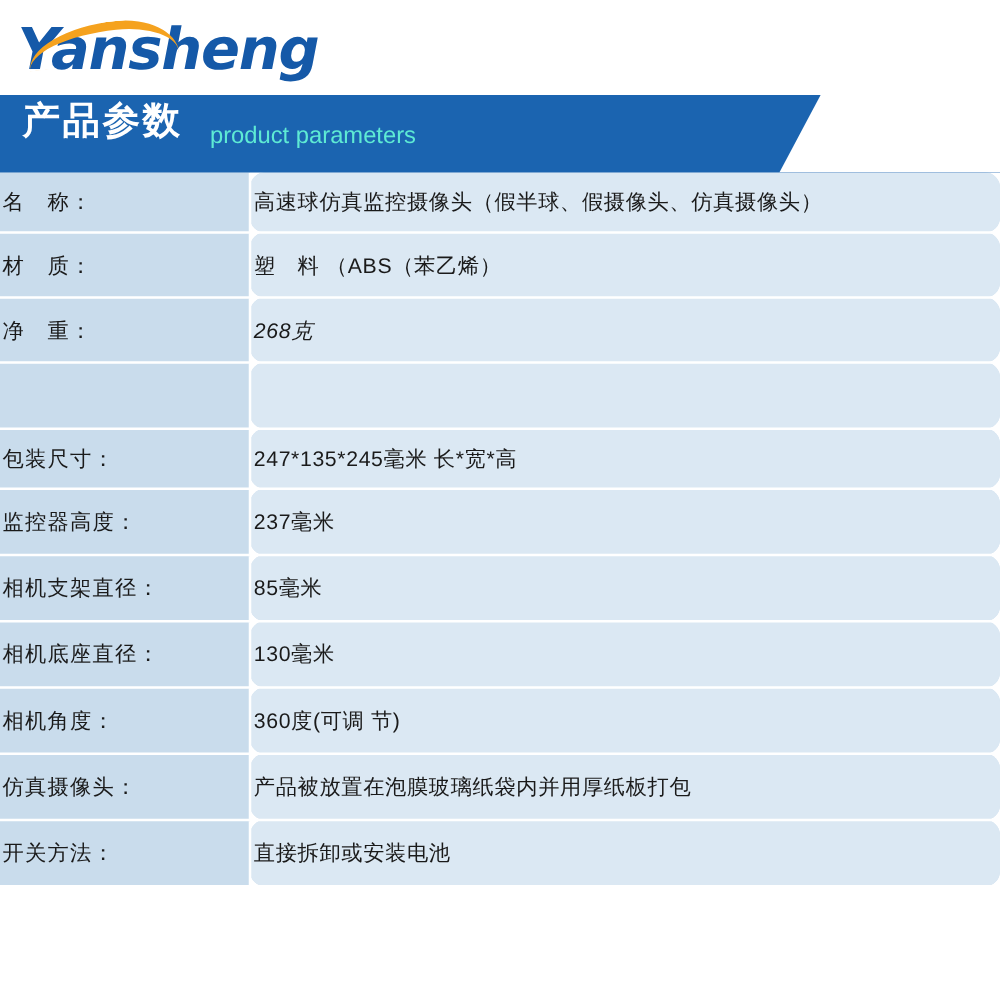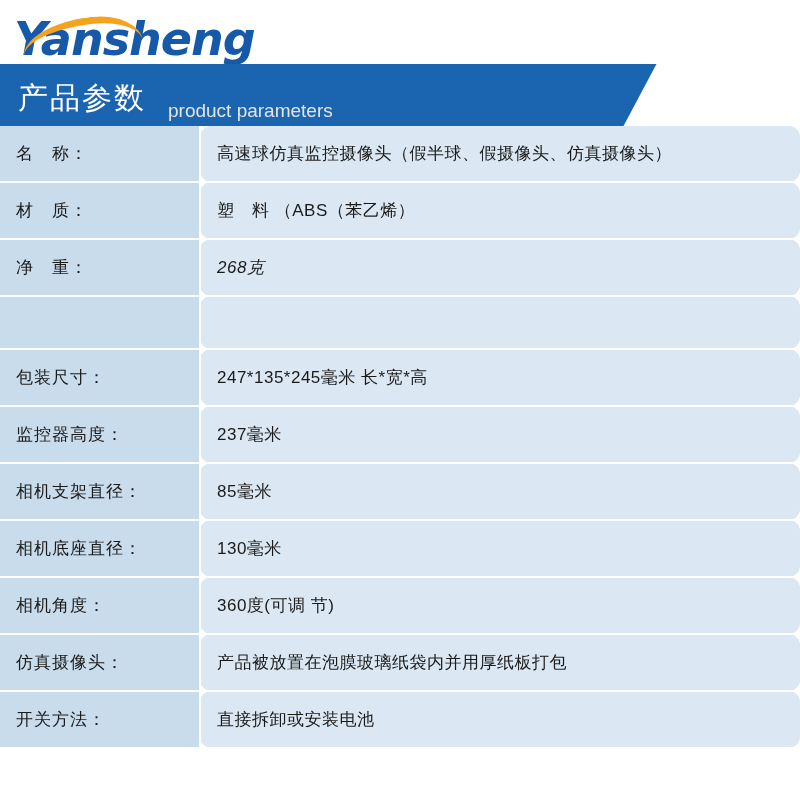--- a/index.html
+++ b/index.html
@@ -16,21 +16,21 @@
   .page {
     position: relative;
     width: 800px;
     height: 800px;
     background: #ffffff;
   }
 
   
   .logo-area {
     position: relative;
-    height: 64px;
+    height: 76px;
     background: #ffffff;
   }
   .logo-text {
     position: absolute;
     left: 14px;
     top: 12px;
     font-family: "DejaVu Sans", sans-serif;
     font-size: 46px;
     font-weight: bold;
     font-style: italic;
@@ -62,48 +62,47 @@
     right: -60px;
     top: 0;
     width: 220px;
     height: 62px;
     background: #ffffff;
     transform: skewX(-28deg);
   }
   .banner-cn {
     position: absolute;
     left: 18px;
-    top: 14px;
+    top: 0;
     font-size: 30px;
-    font-weight: normal;
+    font-weight: bold;
     color: #ffffff;
     letter-spacing: 2px;
   }
   .banner-en {
     position: absolute;
     left: 168px;
     top: 22px;
     font-size: 19px;
-    color: #e5e5e5;
+    color: #5eead4;
     letter-spacing: 0px;
-    margin-top: 14px;
   }
 
   
   .spec-table {
     width: 800px;
     border-collapse: collapse;
     table-layout: fixed;
   }
   .spec-table tr {
     background: linear-gradient(to right, #cfe0ee 0%, #cfe0ee 100%);
   }
   .spec-table td {
     border-bottom: 2px solid #ffffff;
-    padding: 16px;
+    padding: 2px;
     vertical-align: middle;
   }
   .cell-label {
     width: 200px;
     background: #c9dcec;
     border-right: 2px solid #ffffff;
     font-size: 17px;
     color: #1a1a1a;
     text-align: left;
     padding: 0 10px 0 48px;

